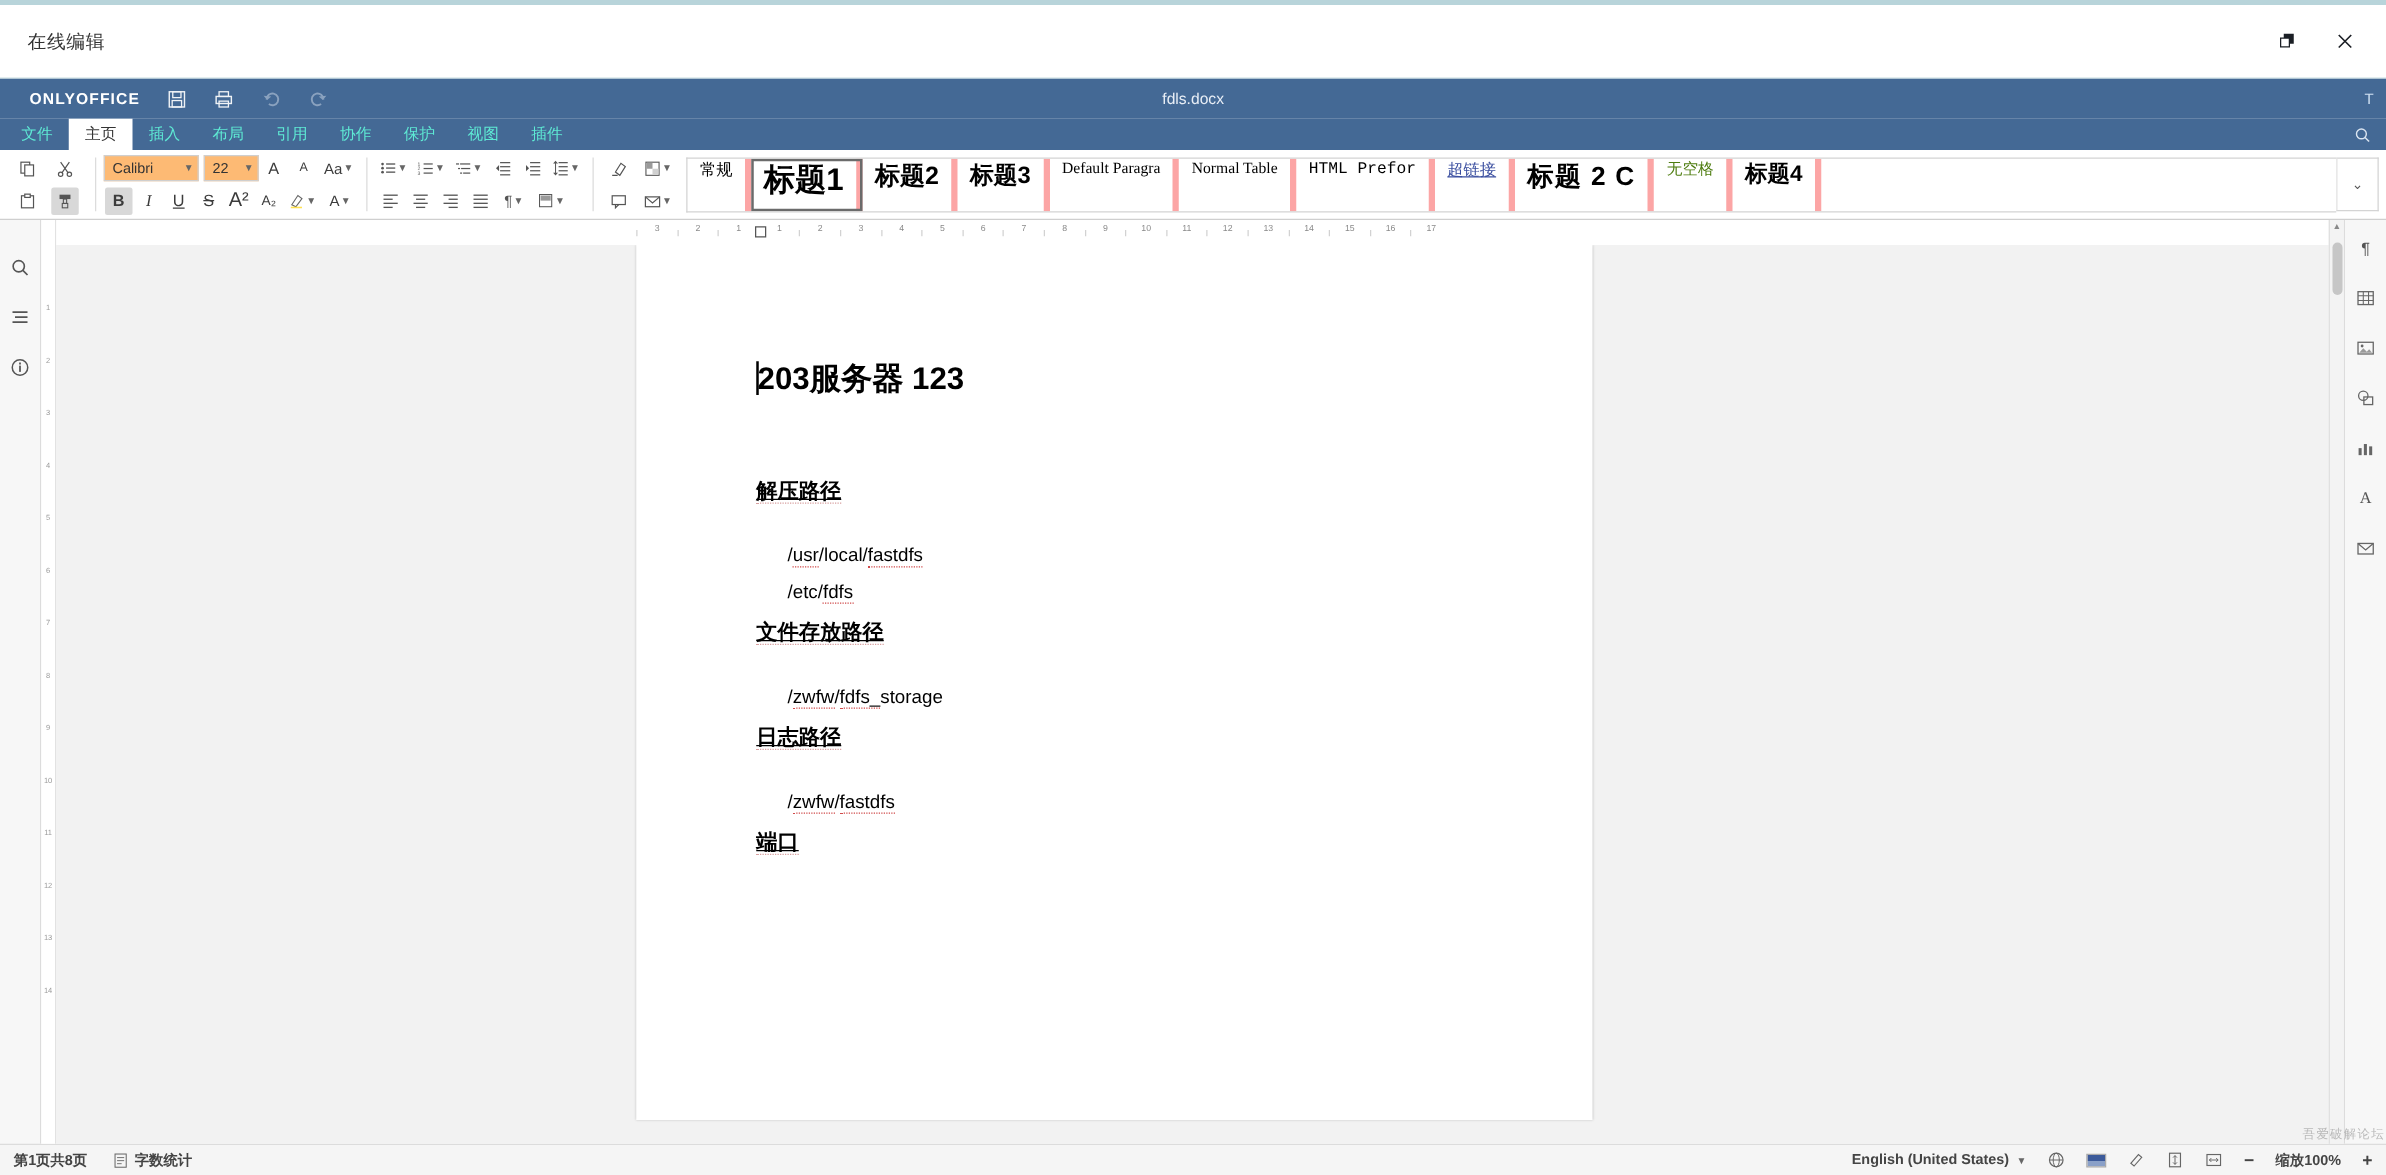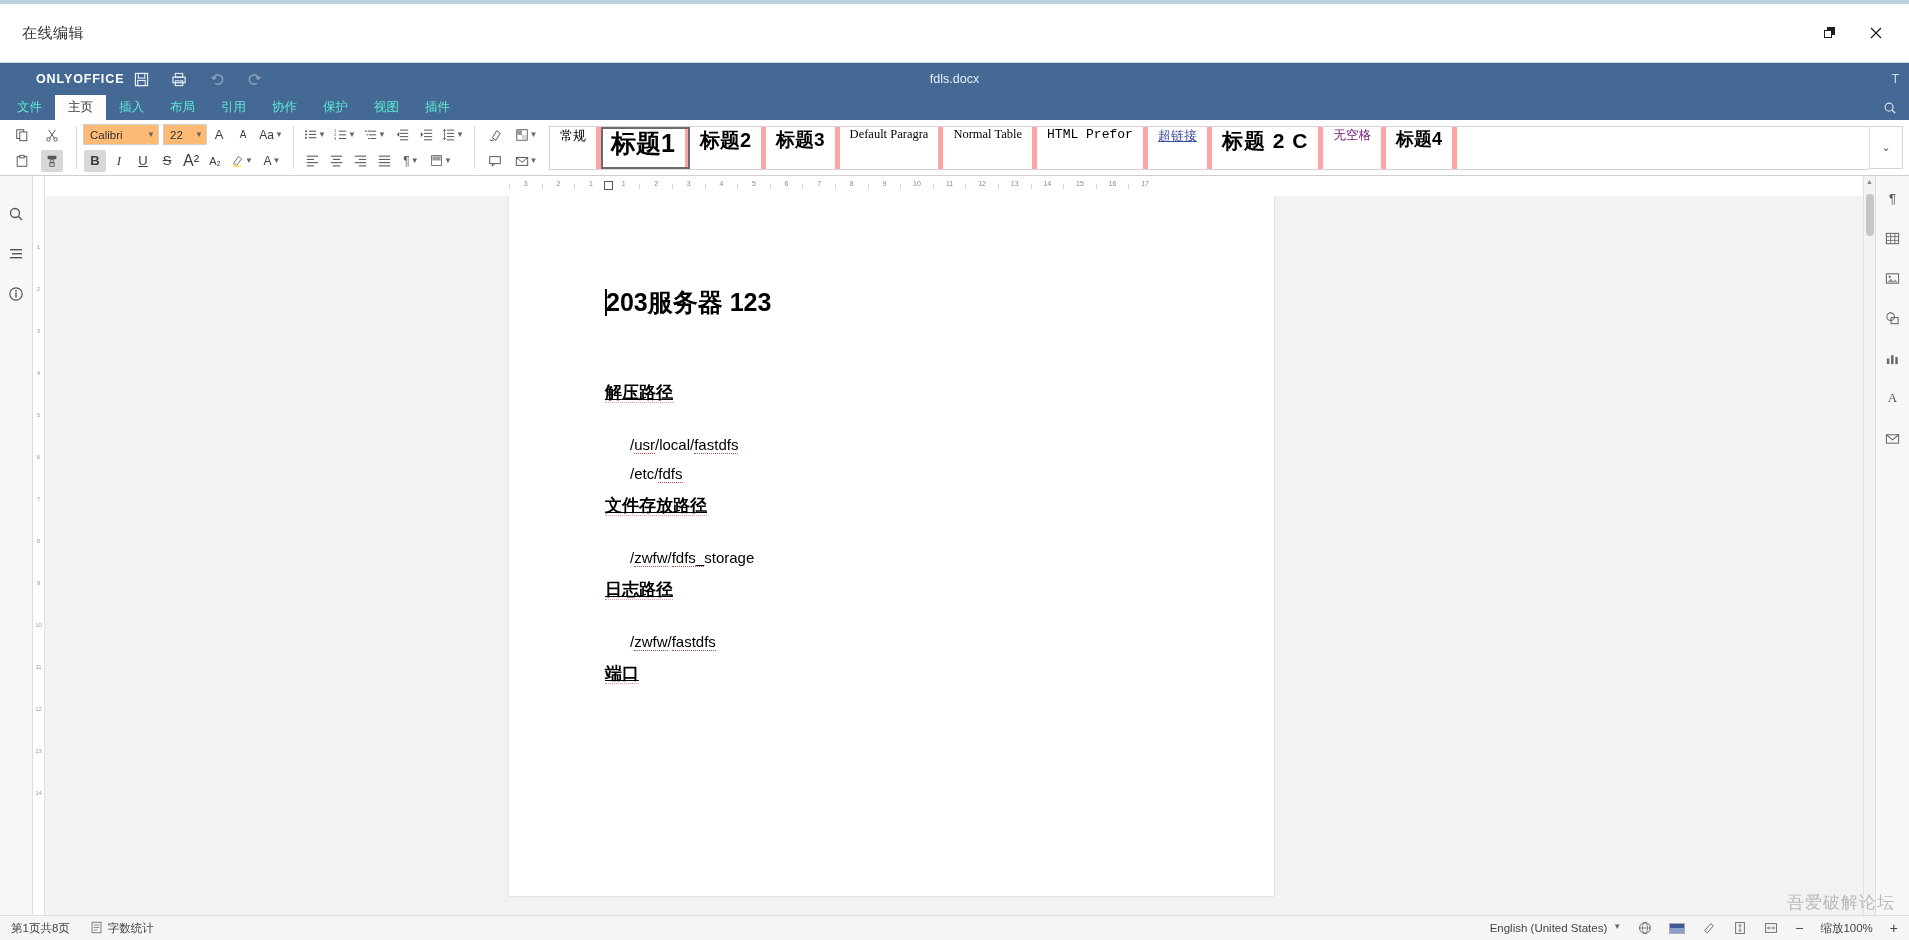--- a/index.html
+++ b/index.html
@@ -21,21 +21,21 @@
   .win-btn {
     width: 46px; height: 40px; display: flex; align-items: center;
     justify-content: center; color: #1b1f25;
   }
 
   
   .oo-header {
     height: 32px; background: #446995; display: flex; align-items: center;
     position: relative; flex: 0 0 auto; color: #fff;
   }
-  .oo-logo { display: flex; align-items: center; gap: 24px; padding-left: 12px; width: 112px; }
+  .oo-logo { display: flex; align-items: center; gap: 24px; padding-left: 12px; width: 112px; justify-content: flex-end; }
   .oo-logo-text { font-size: 12.5px; font-weight: bold; letter-spacing: .9px; }
   .hdr-icons { display: flex; align-items: center; gap: 16px; margin-left: 18px; }
   .hdr-icon { width: 22px; height: 22px; display: flex; align-items: center; justify-content: center; opacity: .92; }
   .hdr-icon.dim { opacity: .45; }
   .doc-title {
     position: absolute; left: 0; right: 0; text-align: center;
     font-size: 12.5px; color: #e8eef6; pointer-events: none;
   }
   .hdr-right { margin-left: auto; padding-right: 10px; display: flex; align-items: center; gap: 12px; }
   .avatar-sm { font-size: 12px; color: #cfe0f2; }
@@ -92,21 +92,21 @@
   }
   .style-item.sel { outline: 2px solid #6b6b6b; outline-offset: -2px; z-index: 2; }
   .s-normal { font-size: 13px; }
   .s-h1 { font-size: 25px; font-weight: bold; }
   .s-h2 { font-size: 20px; font-weight: bold; }
   .s-h3 { font-size: 19px; font-weight: bold; }
   .s-serif { font-family: "Liberation Serif", "DejaVu Serif", serif; font-size: 12.5px; }
   .s-mono { font-family: "Liberation Mono", "DejaVu Sans Mono", monospace; font-size: 13px; }
   .s-link { color: #3b4fa0; text-decoration: underline; font-size: 13px; }
   .s-h2c { font-size: 21px; font-weight: bold; letter-spacing: 1px; }
-  .s-nospace { font-size: 12.5px; color: #701a75; }
+  .s-nospace { font-size: 12.5px; color: #4d7c0f; }
   .s-h4 { font-size: 18px; font-weight: bold; }
   .gallery-expand {
     width: 34px; border: 1px solid #d4d4d4; border-left: 1px solid #e2e2e2;
     margin: 6px 6px 6px 0; display: flex; align-items: center; justify-content: center;
     background: #fff; color: #555; font-size: 11px;
   }
 
   
   .body-area { flex: 1 1 auto; display: flex; min-height: 0; background: #f2f2f2; }
 
@@ -163,27 +163,27 @@
   }
   .vscroll .thumb { position: absolute; top: 18px; left: 2px; width: 8px; height: 42px; background: #c6c6c6; border-radius: 4px; }
   .vscroll .arrow { text-align: center; font-size: 7px; color: #888; padding-top: 2px; }
 
   
   .statusbar {
     height: 25px; background: #f5f5f5; border-top: 1px solid #dcdcdc;
     display: flex; align-items: center; font-size: 11.5px; color: #444;
     padding: 0 8px; flex: 0 0 auto; gap: 14px;
   }
-  .sb-item { display: flex; align-items: flex-start; gap: 5px; white-space: nowrap; }
+  .sb-item { display: flex; align-items: center; gap: 5px; white-space: nowrap; font-weight: bold; }
   .sb-right { margin-left: auto; display: flex; align-items: center; gap: 11px; }
   .sb-btn { padding: 1px 3px; }
   .lang-flag { width: 16px; height: 11px; background: linear-gradient(#3c5a9a 50%, #8aa0c8 50%); display: inline-block; border: 1px solid #aaa; }
 
   .watermark {
-    position: absolute; right: 14px; bottom: 26px; font-size: 17px;
+    position: absolute; right: 1px; bottom: 26px; font-size: 10px;
     color: #b9b9b9; letter-spacing: 1px; pointer-events: none;
   }
   svg { display: block; }
 </style>
 </head>
 <body>
 
 <div class="os-window">
 
   <div class="titlebar">

